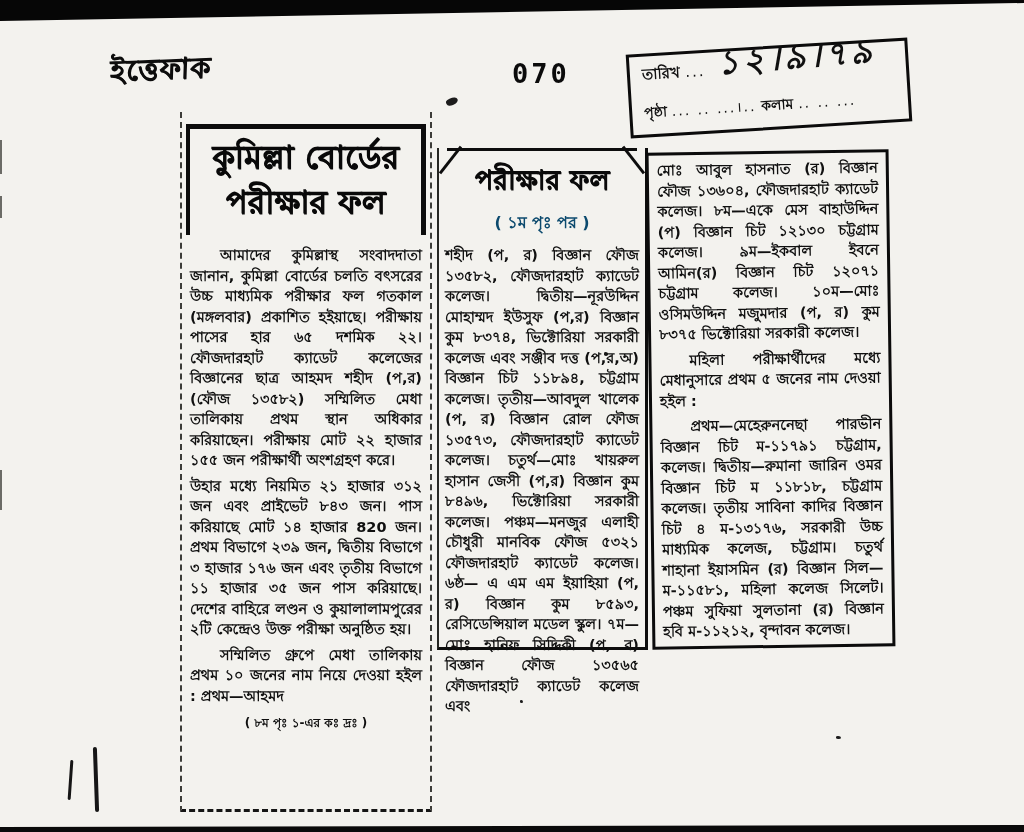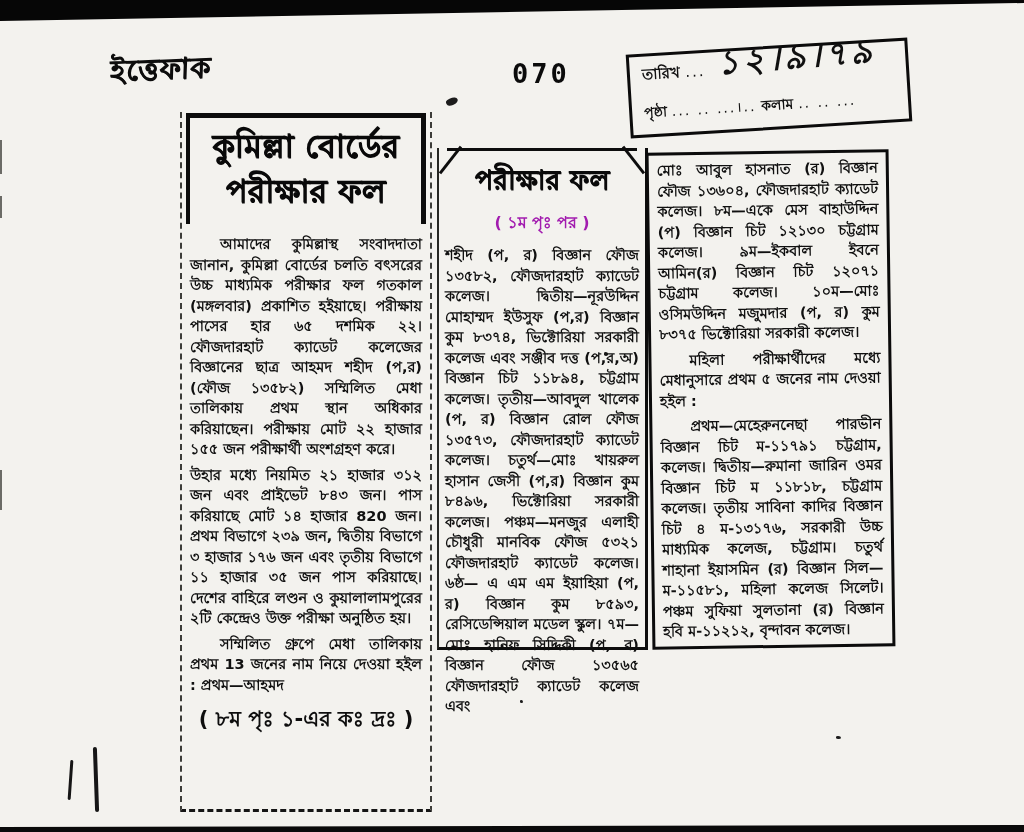--- a/index.html
+++ b/index.html
@@ -63,31 +63,31 @@
     left:180px;top:112px;width:252px;height:700px;
     border-left:2px dashed #3c3c38;
     border-right:2px dashed #3c3c38;
     border-bottom:3px dashed #151515;
     padding:0 8px;
   }
   .headline-box{
     border-top:5px solid #0c0c0c;
     border-right:5px solid #0c0c0c;
     border-left:4px solid #0c0c0c;
-    margin:1px -4px 10px -4px;
+    margin:12px -4px 10px -4px;
     padding:6px 2px 10px 2px;
     text-align:center;
   }
   .headline-line{
     font-size:32px;line-height:45px;font-weight:bold;color:#090909;
     text-shadow:0.7px 0.7px 0 #090909;
     white-space:nowrap;
   }
   .footer-note{
-    text-align:center;font-size:21px;font-weight:bold;
+    text-align:center;font-size:12px;font-weight:bold;
     margin-top:8px;padding-bottom:6px;color:#0e0e0e;
   }
   
   .col-mid{
     left:437px;top:148px;width:211px;height:502px;
     border-left:2px solid #262622;
     border-right:3px solid #0d0d0d;
     border-bottom:3px solid #0d0d0d;
     padding:0 6px;
   }
@@ -99,21 +99,21 @@
     text-align:center;
   }
   .mid-title{
     font-size:27px;font-weight:bold;color:#0a0a0a;
     text-shadow:0.6px 0.6px 0 #0a0a0a;white-space:nowrap;
   }
   .corner-diag{position:absolute;width:3px;height:34px;background:#0d0d0d;top:-8px;}
   .corner-diag.left{left:2px;transform:rotate(38deg);}
   .corner-diag.right{right:2px;transform:rotate(-38deg);}
   .mid-subtitle{
-    text-align:center;font-size:16px;font-weight:bold;margin:4px 0 8px 0;color:#a21caf;
+    text-align:center;font-size:16px;font-weight:bold;margin:4px 0 8px 0;color:#0c4a6e;
   }
   
   .col-right{
     left:649px;top:151px;width:243px;height:497px;
     border:3px solid #0b0b0b;
     transform:rotate(-0.8deg);
     padding:5px 8px;
   }
   
   .hand-mark{position:absolute;background:#161616;border-radius:2px;}
@@ -152,21 +152,21 @@
     </div>
   </div>
 
   <div class="col col-left">
     <div class="headline-box">
       <div class="headline-line">কুমিল্লা বোর্ডের</div>
       <div class="headline-line">পরীক্ষার ফল</div>
     </div>
     <p class="body-text indent">আমাদের কুমিল্লাস্থ সংবাদদাতা জানান, কুমিল্লা বোর্ডের চলতি বৎসরের উচ্চ মাধ্যমিক পরীক্ষার ফল গতকাল (মঙ্গলবার) প্রকাশিত হইয়াছে। পরীক্ষায় পাসের হার ৬৫ দশমিক ২২। ফৌজদারহাট ক্যাডেট কলেজের বিজ্ঞানের ছাত্র আহমদ শহীদ (প,র) (ফৌজ ১৩৫৮২) সম্মিলিত মেধা তালিকায় প্রথম স্থান অধিকার করিয়াছেন। পরীক্ষায় মোট ২২ হাজার ১৫৫ জন পরীক্ষার্থী অংশগ্রহণ করে।</p>
     <p class="body-text">উহার মধ্যে নিয়মিত ২১ হাজার ৩১২ জন এবং প্রাইভেট ৮৪৩ জন। পাস করিয়াছে মোট ১৪ হাজার 820 জন। প্রথম বিভাগে ২৩৯ জন, দ্বিতীয় বিভাগে ৩ হাজার ১৭৬ জন এবং তৃতীয় বিভাগে ১১ হাজার ৩৫ জন পাস করিয়াছে। দেশের বাহিরে লণ্ডন ও কুয়ালালামপুরের ২টি কেন্দ্রেও উক্ত পরীক্ষা অনুষ্ঠিত হয়।</p>
-    <p class="body-text indent">সম্মিলিত গ্রুপে মেধা তালিকায় প্রথম 13 জনের নাম নিয়ে দেওয়া হইল :  প্রথম—আহমদ</p>
+    <p class="body-text indent">সম্মিলিত গ্রুপে মেধা তালিকায় প্রথম ১০ জনের নাম নিয়ে দেওয়া হইল :  প্রথম—আহমদ</p>
     <div class="footer-note">( ৮ম পৃঃ ১-এর কঃ দ্রঃ )</div>
   </div>
 
   <div class="col col-mid">
     <div class="mid-title-box">
       <div class="corner-diag left"></div>
       <div class="corner-diag right"></div>
       <div class="mid-title">পরীক্ষার ফল</div>
     </div>
     <div class="mid-subtitle">( ১ম পৃঃ পর )</div>

